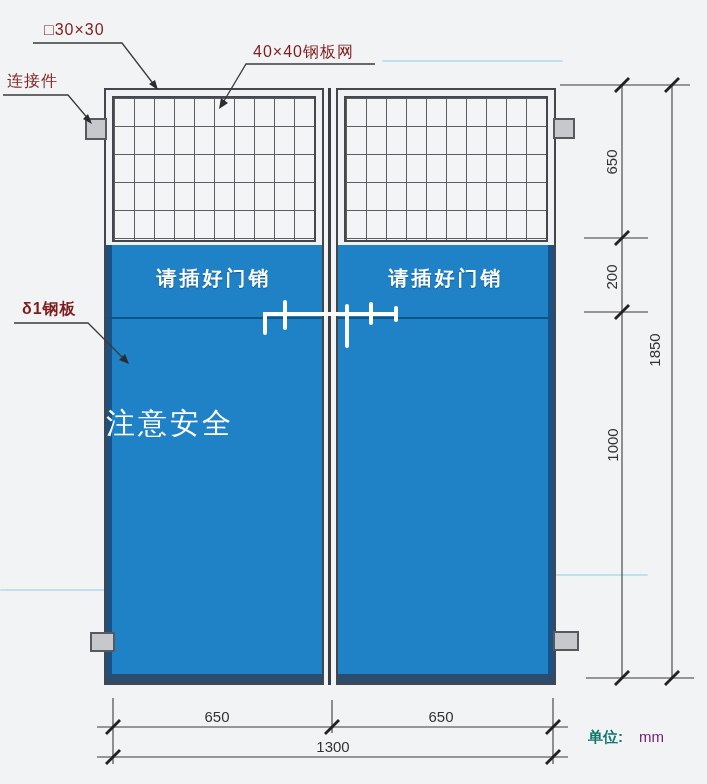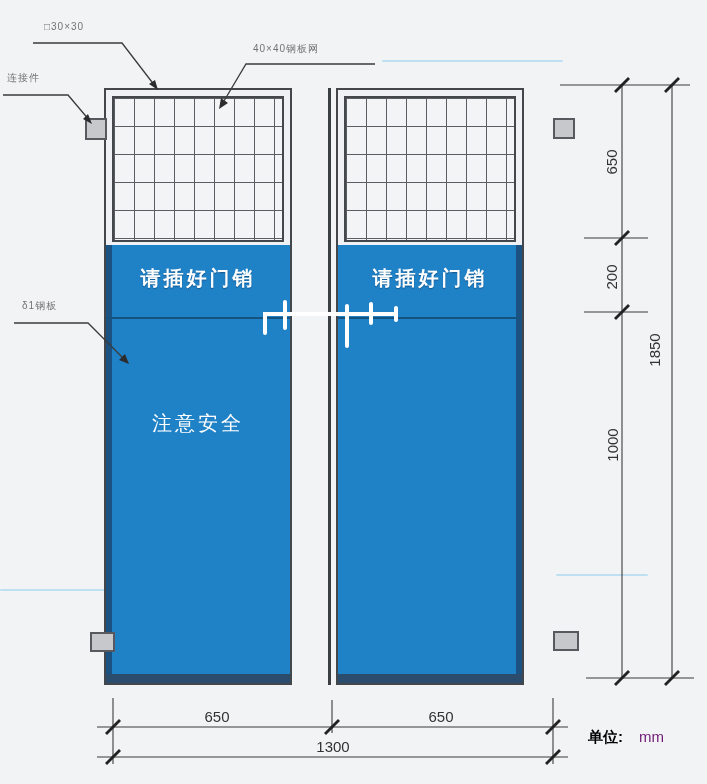--- a/index.html
+++ b/index.html
@@ -4,21 +4,21 @@
 <style>
   html,body{margin:0;padding:0;background:#e8e9ec;}
   #canvas{
     position:relative;width:707px;height:784px;overflow:hidden;
     background:#f2f3f5;
     font-family:"Liberation Sans", sans-serif;
     color:#2f2f2f;
   }
   
   .door{
-    position:absolute;top:88px;width:188px;height:597px;
+    position:absolute;top:88px;width:220px;height:597px;
     border:2px solid #43464b;background:#eff1f4;box-sizing:border-box;z-index:1;
   }
   #door-left{left:104px;}
   #door-right{left:336px;}
   .mesh{
     position:absolute;left:6px;right:6px;top:6px;height:146px;
     border:2px solid #44474c;box-sizing:border-box;
     background-color:#f3f4f6;
     background-image:
       repeating-linear-gradient(to right,#5a5d61 0,#5a5d61 1px,transparent 1px,transparent 20px),
@@ -32,35 +32,35 @@
   .edge-left{left:0;} .edge-right{right:0;}
   .bottom-strip{position:absolute;left:0;right:0;bottom:0;height:9px;background:#2b4c6d;}
   .seam{position:absolute;left:0;right:0;top:72px;height:2px;background:#14537f;}
   .band-text{
     position:absolute;left:0;right:0;top:15px;height:36px;line-height:36px;
     text-align:center;color:#fff;font-weight:bold;font-size:20px;letter-spacing:3px;
     text-shadow:0 1px 1px rgba(0,40,80,.45);
   }
   .main-text{
     position:absolute;left:0;right:0;top:160px;height:36px;line-height:36px;
-    text-align:center;color:#fff;font-size:20px;letter-spacing:3px;
+    color:#fff;font-size:29px;letter-spacing:3px;
   }
   .center-gap-line{position:absolute;left:328px;top:88px;width:3px;height:597px;background:#3a3d42;z-index:1;}
   .tab{
     position:absolute;background:#c6c8cc;border:2px solid #56595e;box-sizing:border-box;z-index:2;
   }
   
-  .callout{position:absolute;font-size:10px;color:#737373;letter-spacing:1px;z-index:4;white-space:nowrap;}
+  .callout{position:absolute;font-size:16px;color:#7f1d1d;letter-spacing:1px;z-index:4;white-space:nowrap;}
   .bold{font-weight:normal;}
   
   .dim{position:absolute;font-size:15px;color:#333;z-index:4;white-space:nowrap;
        transform:translate(-50%,-50%);}
   .dim.rot{transform:translate(-50%,-50%) rotate(-90deg);}
   .unit-note{position:absolute;left:588px;top:728px;font-size:15px;z-index:4;}
-  .unit-note .u-label{font-weight:bold;color:#000000;}
+  .unit-note .u-label{font-weight:bold;color:#0f766e;}
   .unit-note .u-value{color:#701a75;margin-left:16px;}
   svg.overlay{position:absolute;left:0;top:0;z-index:3;}
   .artifact{position:absolute;height:2px;background:#bfe0f1;border-radius:2px;z-index:0;}
 </style>
 </head>
 <body>
 
 <div id="canvas">
 
   <div class="artifact" style="left:382px;top:60px;width:181px;"></div>
@@ -145,21 +145,21 @@
       <line x1="285" y1="302" x2="285" y2="328"></line>
       <line x1="347" y1="306" x2="347" y2="346"></line>
       <line x1="371" y1="304" x2="371" y2="323"></line>
       <line x1="396" y1="308" x2="396" y2="320"></line>
     </g>
   </svg>
 
   <div class="callout" style="left:44px;top:21px;">□30×30</div>
   <div class="callout" style="left:253px;top:42px;text-align:right;">40×40钢板网</div>
   <div class="callout bold" style="left:7px;top:71px;">连接件</div>
-  <div class="callout" style="left:22px;top:299px;">δ1钢板</div>
+  <div class="callout" style="left:22px;top:299px;font-weight:bold;">δ1钢板</div>
 
   <div class="dim rot" style="left:611px;top:162px;">650</div>
   <div class="dim rot" style="left:611px;top:277px;">200</div>
   <div class="dim rot" style="left:612px;top:445px;">1000</div>
   <div class="dim rot" style="left:654px;top:350px;">1850</div>
   <div class="dim" style="left:217px;top:716px;">650</div>
   <div class="dim" style="left:441px;top:716px;">650</div>
   <div class="dim" style="left:333px;top:746px;text-align:right;">1300</div>
 
   <div class="unit-note">

